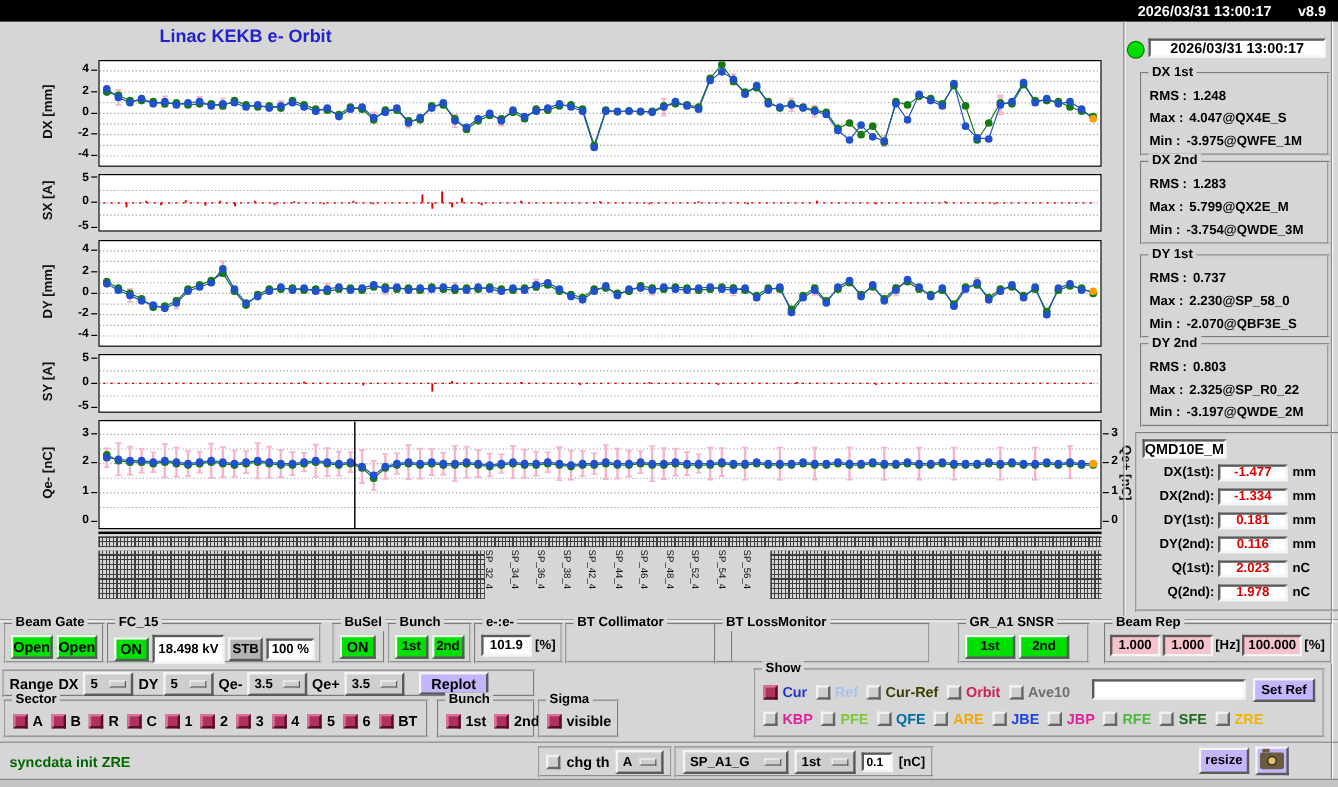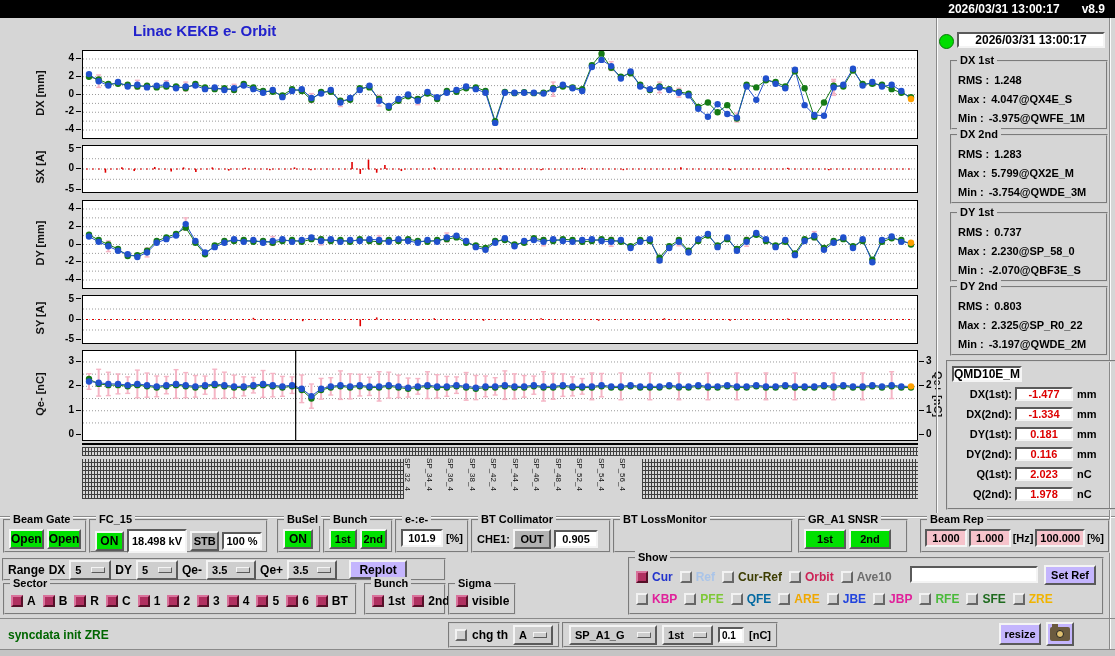--- a/index.html
+++ b/index.html
@@ -1214,27 +1214,22 @@
     </div>
     <div class="group r1g" style="left:395px;width:74px;">
       <span class="gtitle">e-:e-</span>
       <div class="grow">
         <div class="fieldw" style="width:42px;height:18px;font-size:11px;">101.9</div>
         <span class="lbl">[%]</span>
       </div>
     </div>
     <div class="group r1g" style="left:471px;width:140px;">
       <span class="gtitle">BT Collimator</span>
-      <div class="grow">
-        <span class="lbl">CHE1:</span>
-        <div class="btn grayb" style="width:38px;height:20px;font-size:11px;">OUT</div>
-        <div class="fieldw" style="width:44px;height:18px;font-size:11px;">0.905</div>
-      </div>
-    </div>
-    <div class="group r1g" style="left:613px;width:180px;">
+    </div>
+    <div class="group r1g" style="left:595px;width:180px;">
       <span class="gtitle">BT LossMonitor</span>
     </div>
     <div class="group r1g" style="left:798px;width:110px;">
       <span class="gtitle">GR_A1 SNSR</span>
       <div class="grow">
         <div class="btn green" style="width:42px;height:20px;font-size:11px;">1st</div>
         <div class="btn green" style="width:42px;height:20px;font-size:11px;">2nd</div>
       </div>
     </div>
     <div class="group r1g" style="left:920px;width:190px;">

